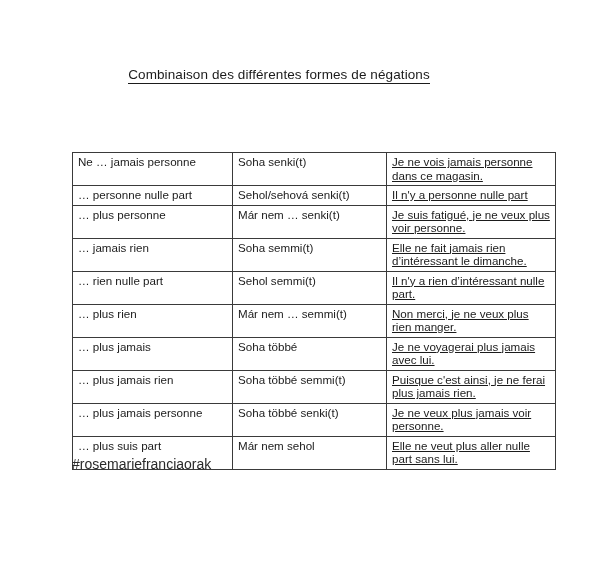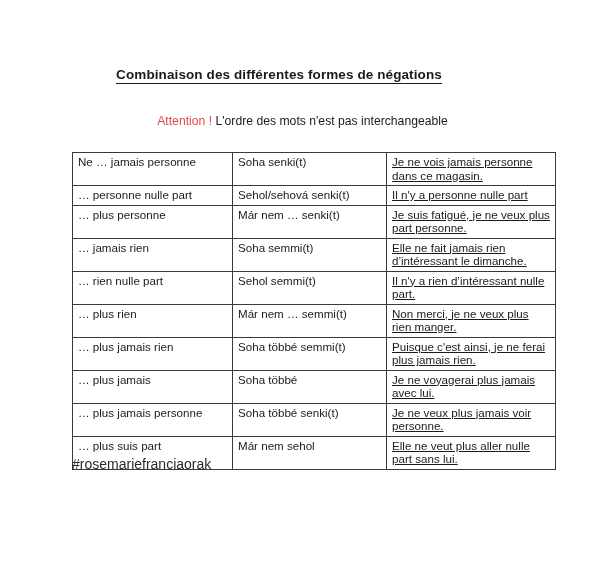--- a/index.html
+++ b/index.html
@@ -22,21 +22,21 @@
   }
 
   
   .doc-title {
     position: absolute;
     left: 0;
     top: 67px;
     width: 558px;
     text-align: center;
     font-size: 13.5px;
-    font-weight: bold;
+    font-weight: normal;
     color: #1b1b1b;
     letter-spacing: 0.1px;
   }
   .doc-title .ul {
     border-bottom: 1px solid #1b1b1b;
     padding-bottom: 1px;
   }
 
   
   .notice {
@@ -84,66 +84,63 @@
 </style>
 </head>
 <body>
 
 <div class="page">
 
   <div class="doc-title">
     <span class="ul">Combinaison des différentes formes de négations</span>
   </div>
 
-  <div class="notice">
-    <span class="warn">Attention !</span><span> L'ordre des mots n'est pas interchangeable</span>
-  </div>
 
   <div class="tbl-wrap">
     <table class="neg">
       <tbody>
           <tr class="tall">
             <td class="c1">Ne … jamais personne</td>
             <td class="c2">Soha senki(t)</td>
             <td class="c3">Je ne vois jamais personne dans ce magasin.</td>
           </tr>
           <tr class="short">
             <td class="c1">… personne nulle part</td>
             <td class="c2">Sehol/sehová senki(t)</td>
             <td class="c3">Il n'y a personne nulle part</td>
           </tr>
           <tr class="tall">
             <td class="c1">… plus personne</td>
             <td class="c2">Már nem … senki(t)</td>
-            <td class="c3">Je suis fatigué, je ne veux plus part personne.</td>
+            <td class="c3">Je suis fatigué, je ne veux plus voir personne.</td>
           </tr>
           <tr class="tall">
             <td class="c1">… jamais rien</td>
             <td class="c2">Soha semmi(t)</td>
             <td class="c3">Elle ne fait jamais rien d’intéressant le dimanche.</td>
           </tr>
           <tr class="tall">
             <td class="c1">… rien nulle part</td>
             <td class="c2">Sehol semmi(t)</td>
             <td class="c3">Il n'y a rien d’intéressant nulle part.</td>
           </tr>
           <tr class="tall">
             <td class="c1">… plus rien</td>
             <td class="c2">Már nem … semmi(t)</td>
             <td class="c3">Non merci, je ne veux plus rien manger.</td>
           </tr>
           <tr class="tall">
+            <td class="c1">… plus jamais</td>
+            <td class="c2">Soha többé</td>
+            <td class="c3">Je ne voyagerai plus jamais avec lui.</td>
+          </tr>
+          <tr class="tall">
             <td class="c1">… plus jamais rien</td>
             <td class="c2">Soha többé semmi(t)</td>
             <td class="c3">Puisque c'est ainsi, je ne ferai plus jamais rien.</td>
-          </tr>
-          <tr class="tall">
-            <td class="c1">… plus jamais</td>
-            <td class="c2">Soha többé</td>
-            <td class="c3">Je ne voyagerai plus jamais avec lui.</td>
           </tr>
           <tr class="tall">
             <td class="c1">… plus jamais personne</td>
             <td class="c2">Soha többé senki(t)</td>
             <td class="c3">Je ne veux plus jamais voir personne.</td>
           </tr>
           <tr class="tall">
             <td class="c1">… plus suis part</td>
             <td class="c2">Már nem sehol</td>
             <td class="c3">Elle ne veut plus aller nulle part sans lui.</td>

